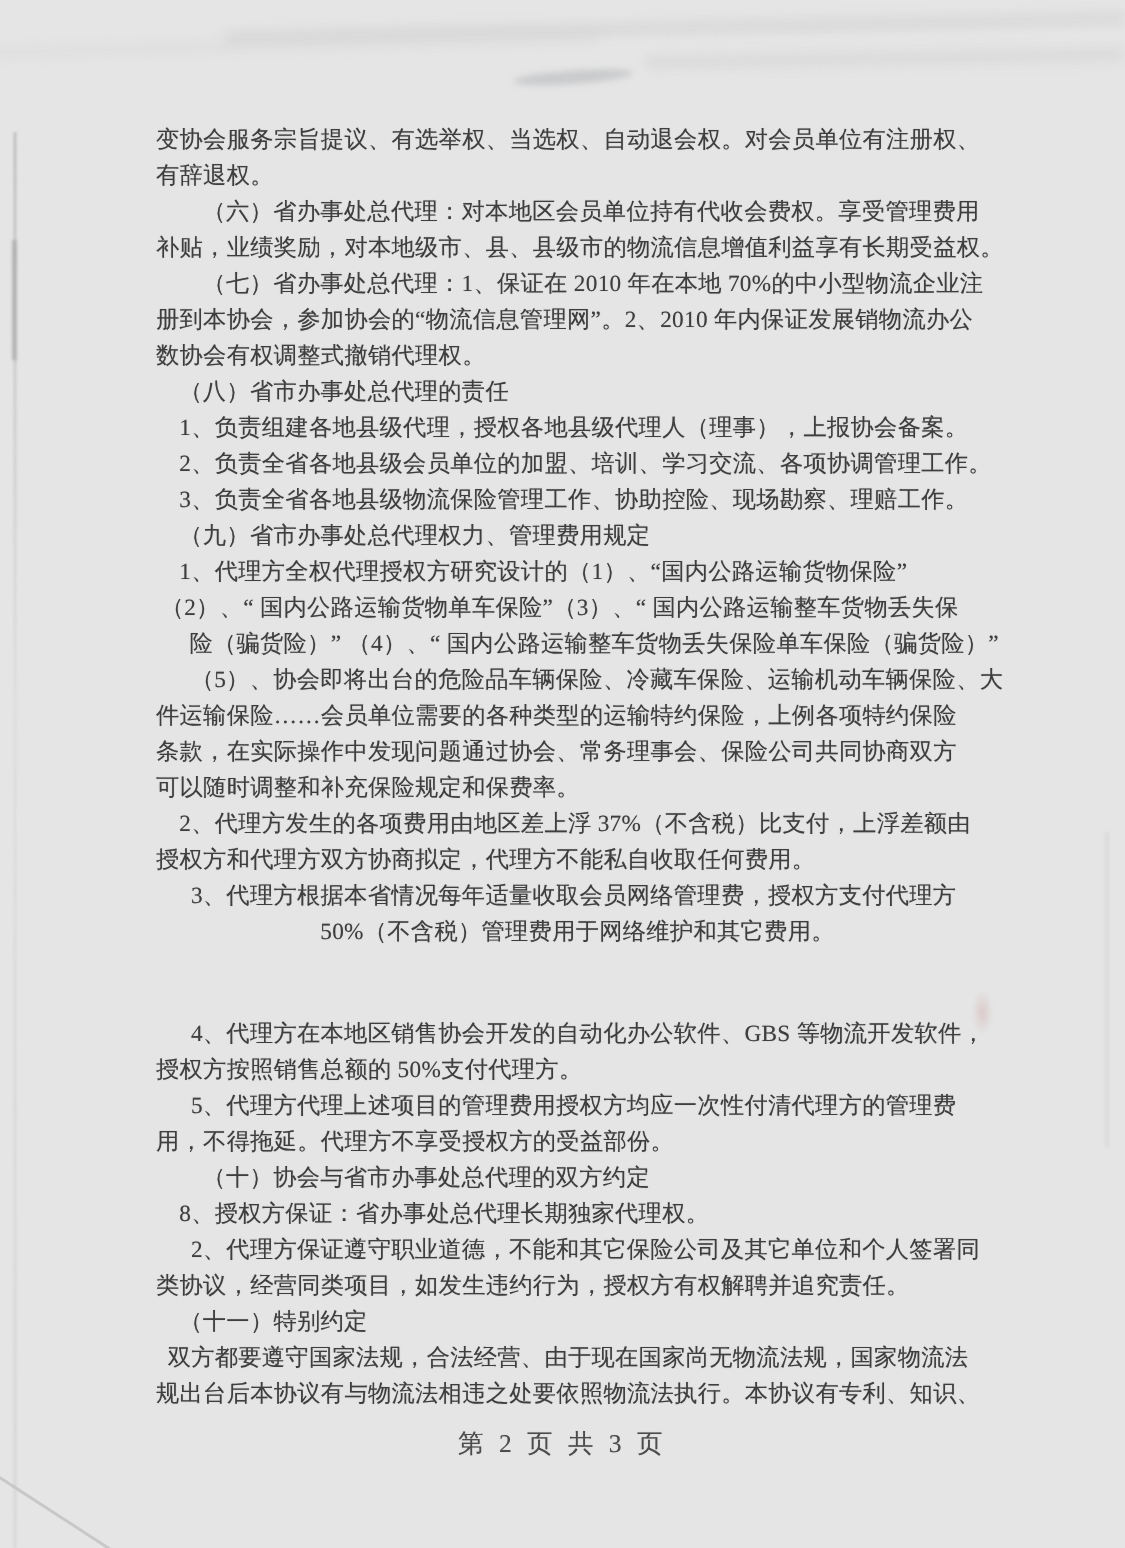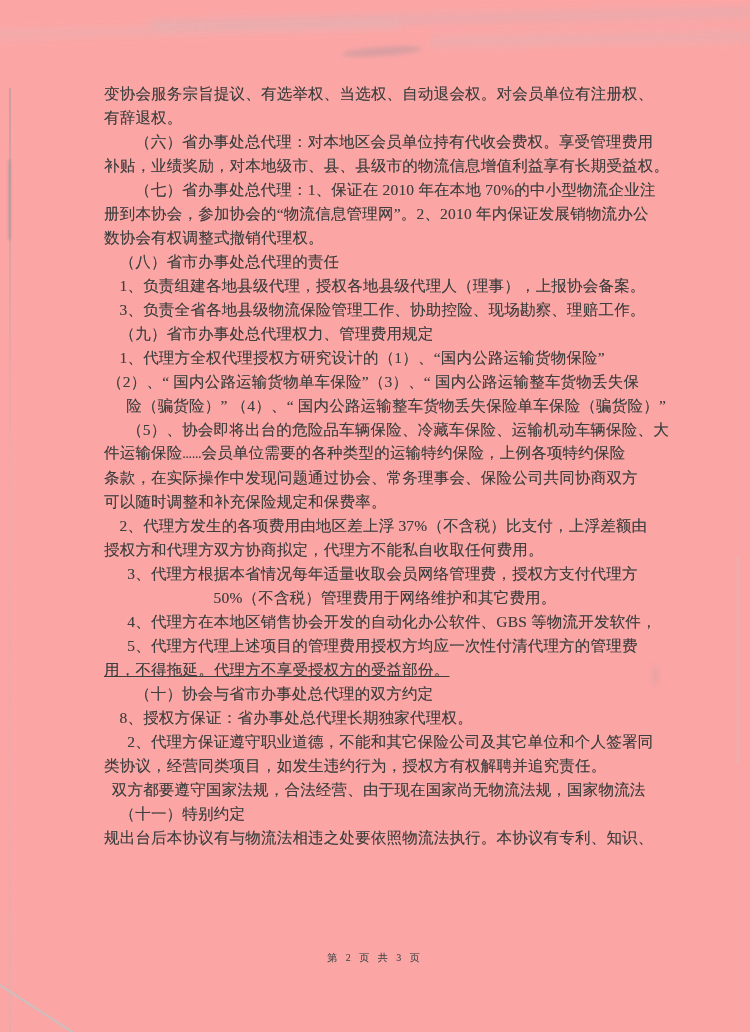--- a/index.html
+++ b/index.html
@@ -1,28 +1,28 @@
 <!DOCTYPE html>
 <html><head>
 <meta charset="utf-8">
 <style>
   html,body{margin:0;padding:0;background:#ffffff;}
   .scan{
-    position:relative;width:750px;height:1032px;background:#fca5a5;overflow:hidden;
+    position:relative;width:750px;height:1032px;background:#e5e5e5;overflow:hidden;
     font-family:"Liberation Serif","DejaVu Serif",serif;
   }
   .text-block{position:absolute;left:104px;top:82px;width:562px;}
   .line{
     height:24px;line-height:24px;font-size:15.5px;color:#3e3e3e;
     white-space:nowrap;letter-spacing:0.2px;
     text-shadow:0 0 0.6px rgba(80,80,80,0.5);
   }
   .footer{
     position:absolute;top:951px;left:0;width:750px;text-align:center;
-    font-size:10px;color:#4c4c4c;letter-spacing:3px;
+    font-size:17px;color:#4c4c4c;letter-spacing:3px;
     text-shadow:0 0 0.5px rgba(90,90,90,0.5);
   }
   
   .streak-a{position:absolute;top:14px;left:150px;width:600px;height:9px;
     background:rgba(185,187,190,0.28);filter:blur(4px);transform:rotate(-1.2deg);}
   .streak-b{position:absolute;top:26px;left:-20px;width:420px;height:8px;
     background:rgba(200,200,202,0.22);filter:blur(4px);transform:rotate(-1.5deg);}
   .streak-c{position:absolute;top:34px;left:430px;width:320px;height:10px;
     background:rgba(190,192,195,0.25);filter:blur(4px);transform:rotate(-1deg);}
   .smudge{position:absolute;top:47px;left:342px;width:80px;height:9px;border-radius:50%;
@@ -59,40 +59,42 @@
   <div class="text-block">
       <div class="line" style="text-indent: 0em;">变协会服务宗旨提议、有选举权、当选权、自动退会权。对会员单位有注册权、</div>
       <div class="line" style="text-indent: 0em;">有辞退权。</div>
       <div class="line" style="text-indent: 2em;">（六）省办事处总代理：对本地区会员单位持有代收会费权。享受管理费用</div>
       <div class="line" style="text-indent: 0em;">补贴，业绩奖励，对本地级市、县、县级市的物流信息增值利益享有长期受益权。</div>
       <div class="line" style="text-indent: 2em;">（七）省办事处总代理：1、保证在 2010 年在本地 70%的中小型物流企业注</div>
       <div class="line" style="text-indent: 0em;">册到本协会，参加协会的“物流信息管理网”。2、2010 年内保证发展销物流办公</div>
       <div class="line" style="text-indent: 0em;">数协会有权调整式撤销代理权。</div>
       <div class="line" style="text-indent: 1em;">（八）省市办事处总代理的责任</div>
       <div class="line" style="text-indent: 1em;">1、负责组建各地县级代理，授权各地县级代理人（理事），上报协会备案。</div>
+      <div class="line" style="text-indent: 1em;">2、负责全省各地县级会员单位的加盟、培训、学习交流、各项协调管理工作。</div>
       <div class="line" style="text-indent: 1em;">3、负责全省各地县级物流保险管理工作、协助控险、现场勘察、理赔工作。</div>
       <div class="line" style="text-indent: 1em;">（九）省市办事处总代理权力、管理费用规定</div>
       <div class="line" style="text-indent: 1em;">1、代理方全权代理授权方研究设计的（1）、“国内公路运输货物保险”</div>
       <div class="line" style="text-indent: 0.2em;">（2）、“ 国内公路运输货物单车保险”（3）、“ 国内公路运输整车货物丢失保</div>
       <div class="line" style="text-indent: 0em; text-align: right;">险（骗货险）”  （4）、“ 国内公路运输整车货物丢失保险单车保险（骗货险）”</div>
       <div class="line" style="text-indent: 0.2em; margin-left: 20px;">（5）、协会即将出台的危险品车辆保险、冷藏车保险、运输机动车辆保险、大</div>
-      <div class="line" style="text-indent: 0em; font-family: Liberation Mono, monospace;">件运输保险……会员单位需要的各种类型的运输特约保险，上例各项特约保险</div>
+      <div class="line" style="text-indent: 0em;">件运输保险……会员单位需要的各种类型的运输特约保险，上例各项特约保险</div>
       <div class="line" style="text-indent: 0em;">条款，在实际操作中发现问题通过协会、常务理事会、保险公司共同协商双方</div>
       <div class="line" style="text-indent: 0em;">可以随时调整和补充保险规定和保费率。</div>
       <div class="line" style="text-indent: 1em;">2、代理方发生的各项费用由地区差上浮 37%（不含税）比支付，上浮差额由</div>
       <div class="line" style="text-indent: 0em;">授权方和代理方双方协商拟定，代理方不能私自收取任何费用。</div>
       <div class="line" style="text-indent: 1.5em;">3、代理方根据本省情况每年适量收取会员网络管理费，授权方支付代理方</div>
       <div class="line" style="text-indent: 0em; text-align: center;">50%（不含税）管理费用于网络维护和其它费用。</div>
-      <div class="line" style="text-indent: 1.5em;">4、代理方在本地区销售协会开发的自动化办公软件、GBS 等物流开发软件，</div>
+      <div class="line" style="text-indent: 1.5em; margin-top: 44px;">4、代理方在本地区销售协会开发的自动化办公软件、GBS 等物流开发软件，</div>
+      <div class="line" style="text-indent: 0em;">授权方按照销售总额的 50%支付代理方。</div>
       <div class="line" style="text-indent: 1.5em;">5、代理方代理上述项目的管理费用授权方均应一次性付清代理方的管理费</div>
-      <div class="line" style="text-indent: 0em; text-decoration: underline;">用，不得拖延。代理方不享受授权方的受益部份。</div>
+      <div class="line" style="text-indent: 0em;">用，不得拖延。代理方不享受授权方的受益部份。</div>
       <div class="line" style="text-indent: 2em;">（十）协会与省市办事处总代理的双方约定</div>
       <div class="line" style="text-indent: 1em;">8、授权方保证：省办事处总代理长期独家代理权。</div>
       <div class="line" style="text-indent: 1.5em;">2、代理方保证遵守职业道德，不能和其它保险公司及其它单位和个人签署同</div>
       <div class="line" style="text-indent: 0em;">类协议，经营同类项目，如发生违约行为，授权方有权解聘并追究责任。</div>
+      <div class="line" style="text-indent: 1em;">（十一）特别约定</div>
       <div class="line" style="text-indent: 0.5em;">双方都要遵守国家法规，合法经营、由于现在国家尚无物流法规，国家物流法</div>
-      <div class="line" style="text-indent: 1em;">（十一）特别约定</div>
       <div class="line" style="text-indent: 0em;">规出台后本协议有与物流法相违之处要依照物流法执行。本协议有专利、知识、</div>
     </div>
 
   <div class="footer">第 2 页 共 3 页</div>
 
 </div>
 
 </body></html>

